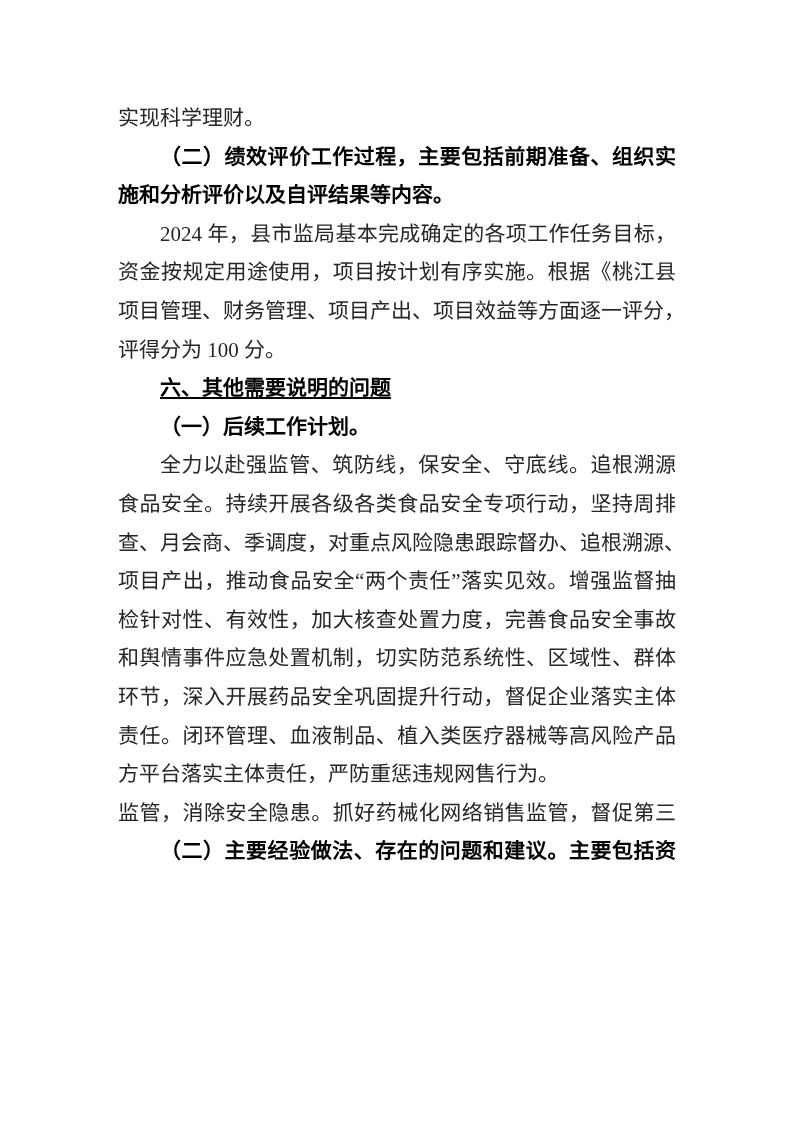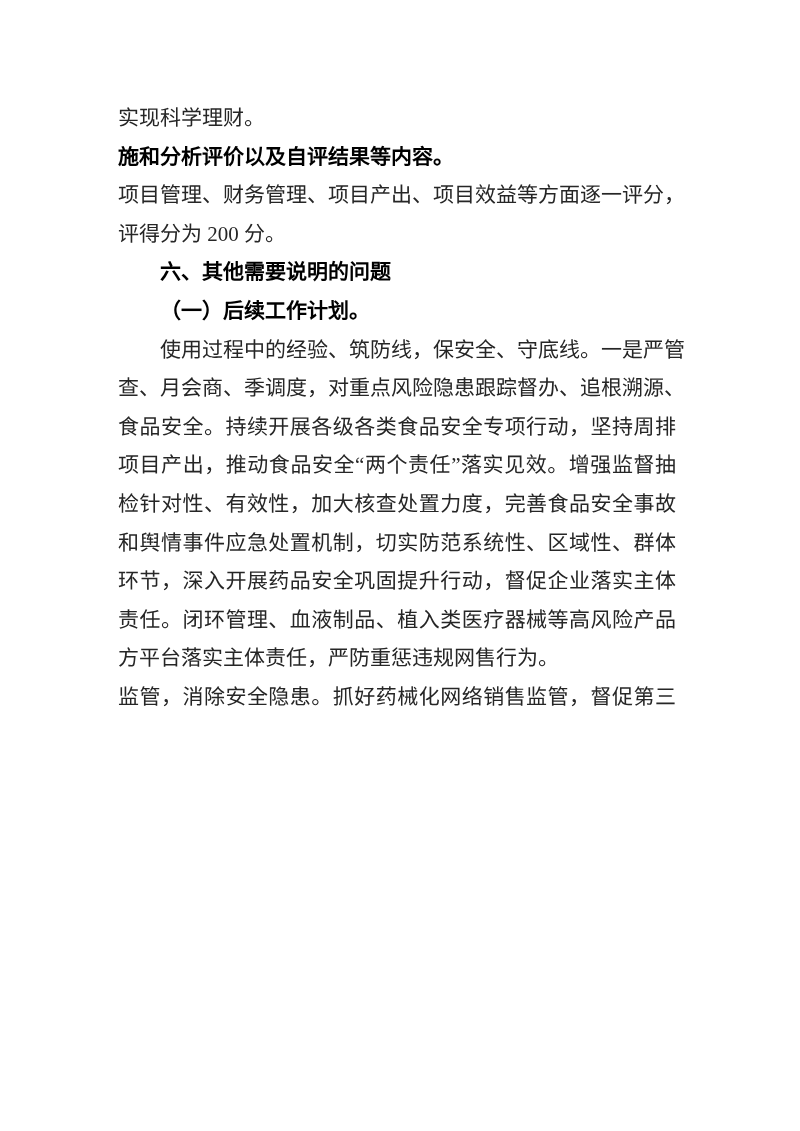--- a/index.html
+++ b/index.html
@@ -43,37 +43,42 @@
   
   .b {
     font-weight: bold;
     color: #000000;
   }
   
   .hei {
     font-family: "Liberation Sans", "DejaVu Sans", sans-serif;
     font-weight: bold;
     color: #000000;
+    text-decoration: underline;
   }
 </style>
 </head>
 <body>
 
 <div class="page">
   <div class="textblock">
     <div class="ln">实现科学理财。</div>
+    <div class="ln b ind jf">（二）绩效评价工作过程，主要包括前期准备、组织实</div>
     <div class="ln b">施和分析评价以及自评结果等内容。</div>
+    <div class="ln ind jf">2024 年，县市监局基本完成确定的各项工作任务目标，</div>
+    <div class="ln jf">资金按规定用途使用，项目按计划有序实施。根据《桃江县</div>
     <div class="ln jf">项目管理、财务管理、项目产出、项目效益等方面逐一评分，</div>
-    <div class="ln">评得分为 200 分。</div>
+    <div class="ln">评得分为 100 分。</div>
     <div class="ln hei ind">六、其他需要说明的问题</div>
     <div class="ln b ind">（一）后续工作计划。</div>
-    <div class="ln ind jf">使用过程中的经验、筑防线，保安全、守底线。一是严管</div>
+    <div class="ln ind jf">全力以赴强监管、筑防线，保安全、守底线。追根溯源</div>
+    <div class="ln jf">食品安全。持续开展各级各类食品安全专项行动，坚持周排</div>
     <div class="ln jf">查、月会商、季调度，对重点风险隐患跟踪督办、追根溯源、</div>
-    <div class="ln jf">食品安全。持续开展各级各类食品安全专项行动，坚持周排</div>
     <div class="ln jf">项目产出，推动食品安全“两个责任”落实见效。增强监督抽</div>
     <div class="ln jf">检针对性、有效性，加大核查处置力度，完善食品安全事故</div>
     <div class="ln jf">和舆情事件应急处置机制，切实防范系统性、区域性、群体</div>
     <div class="ln jf">环节，深入开展药品安全巩固提升行动，督促企业落实主体</div>
     <div class="ln jf">责任。闭环管理、血液制品、植入类医疗器械等高风险产品</div>
     <div class="ln">方平台落实主体责任，严防重惩违规网售行为。</div>
     <div class="ln jf">监管，消除安全隐患。抓好药械化网络销售监管，督促第三</div>
+    <div class="ln b ind jf">（二）主要经验做法、存在的问题和建议。主要包括资</div>
   </div>
 </div>
 
 </body></html>

